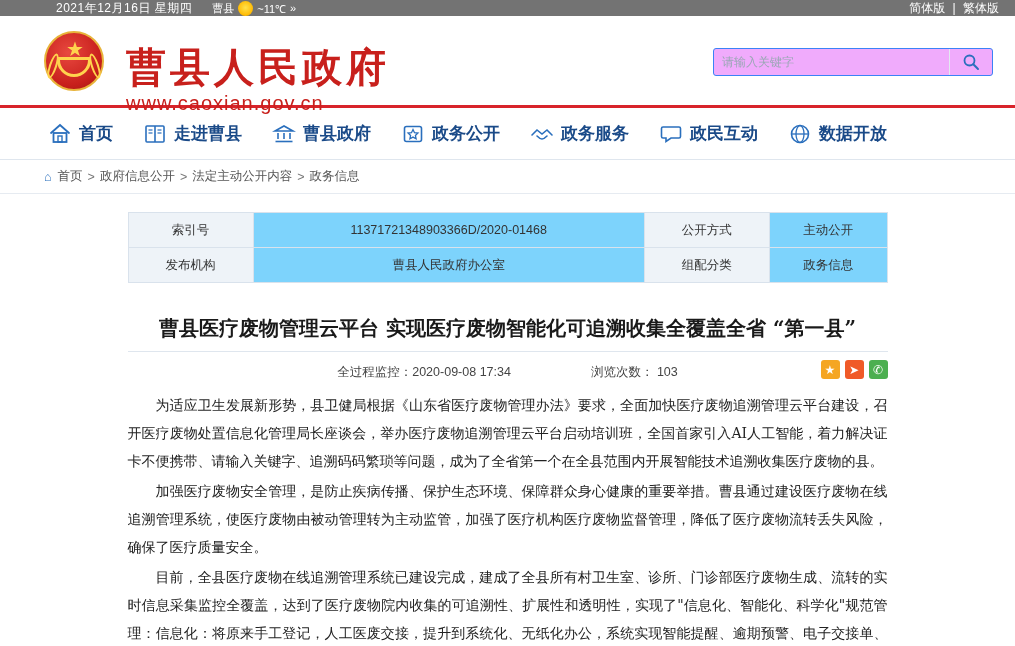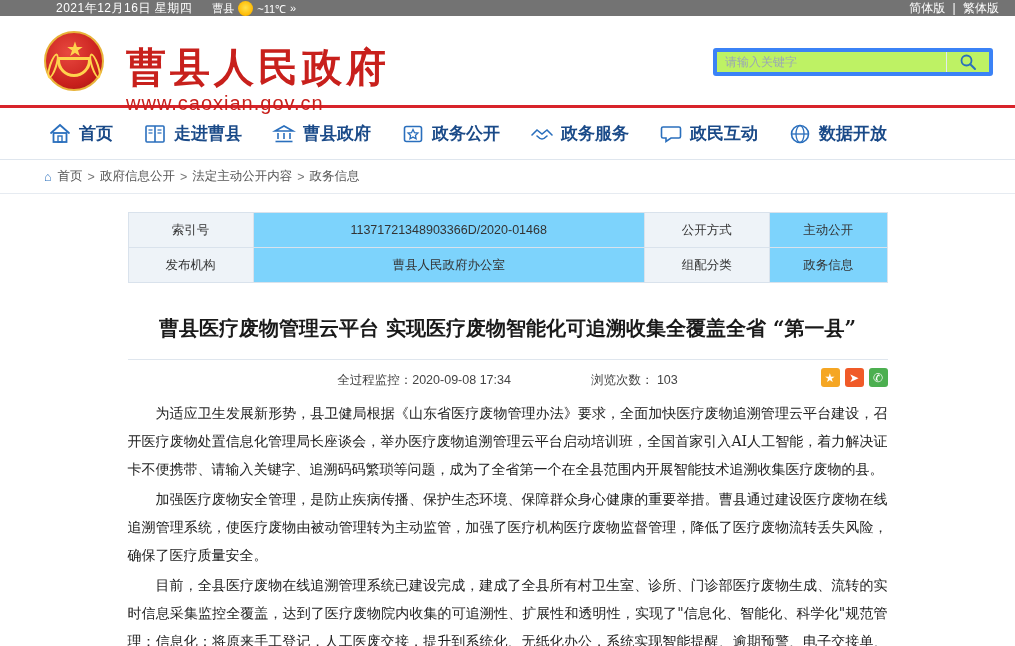--- a/index.html
+++ b/index.html
@@ -118,23 +118,23 @@
     letter-spacing: 1px;
     margin-top: 4px;
     font-family: "Liberation Sans", sans-serif;
   }
   .searchbox {
     position: absolute;
     right: 22px;
     top: 32px;
     width: 280px;
     height: 28px;
-    border: 4px solid #3b82f6;
+    border: 1px solid #3b82f6;
     border-radius: 3px;
-    background: #bef264;
+    background: #f0abfc;
     display: flex;
     align-items: center;
     box-sizing: border-box;
   }
   .searchbox input {
     flex: 1;
     border: none;
     outline: none;
     height: 100%;
     padding: 0 8px;
@@ -218,21 +218,21 @@
   table.meta td.val { background: #7dd3fc; margin-left: 16px; }
 
   h1.doc-title {
     text-align: center;
     font-family: "DejaVu Serif", "Liberation Serif", serif;
     font-size: 20px;
     font-weight: bold;
     color: #1a1a1a;
     margin: 30px 0 0 0;
     line-height: 1.5;
-    padding-bottom: 16px;
+    padding-bottom: 8px;
     border-bottom: 1px solid #dfe6ee;
   }
   .docinfo {
     display: flex;
     align-items: center;
     justify-content: center;
     gap: 80px;
     font-size: 12.5px;
     color: #444;
     padding: 12px 0 10px 0;

